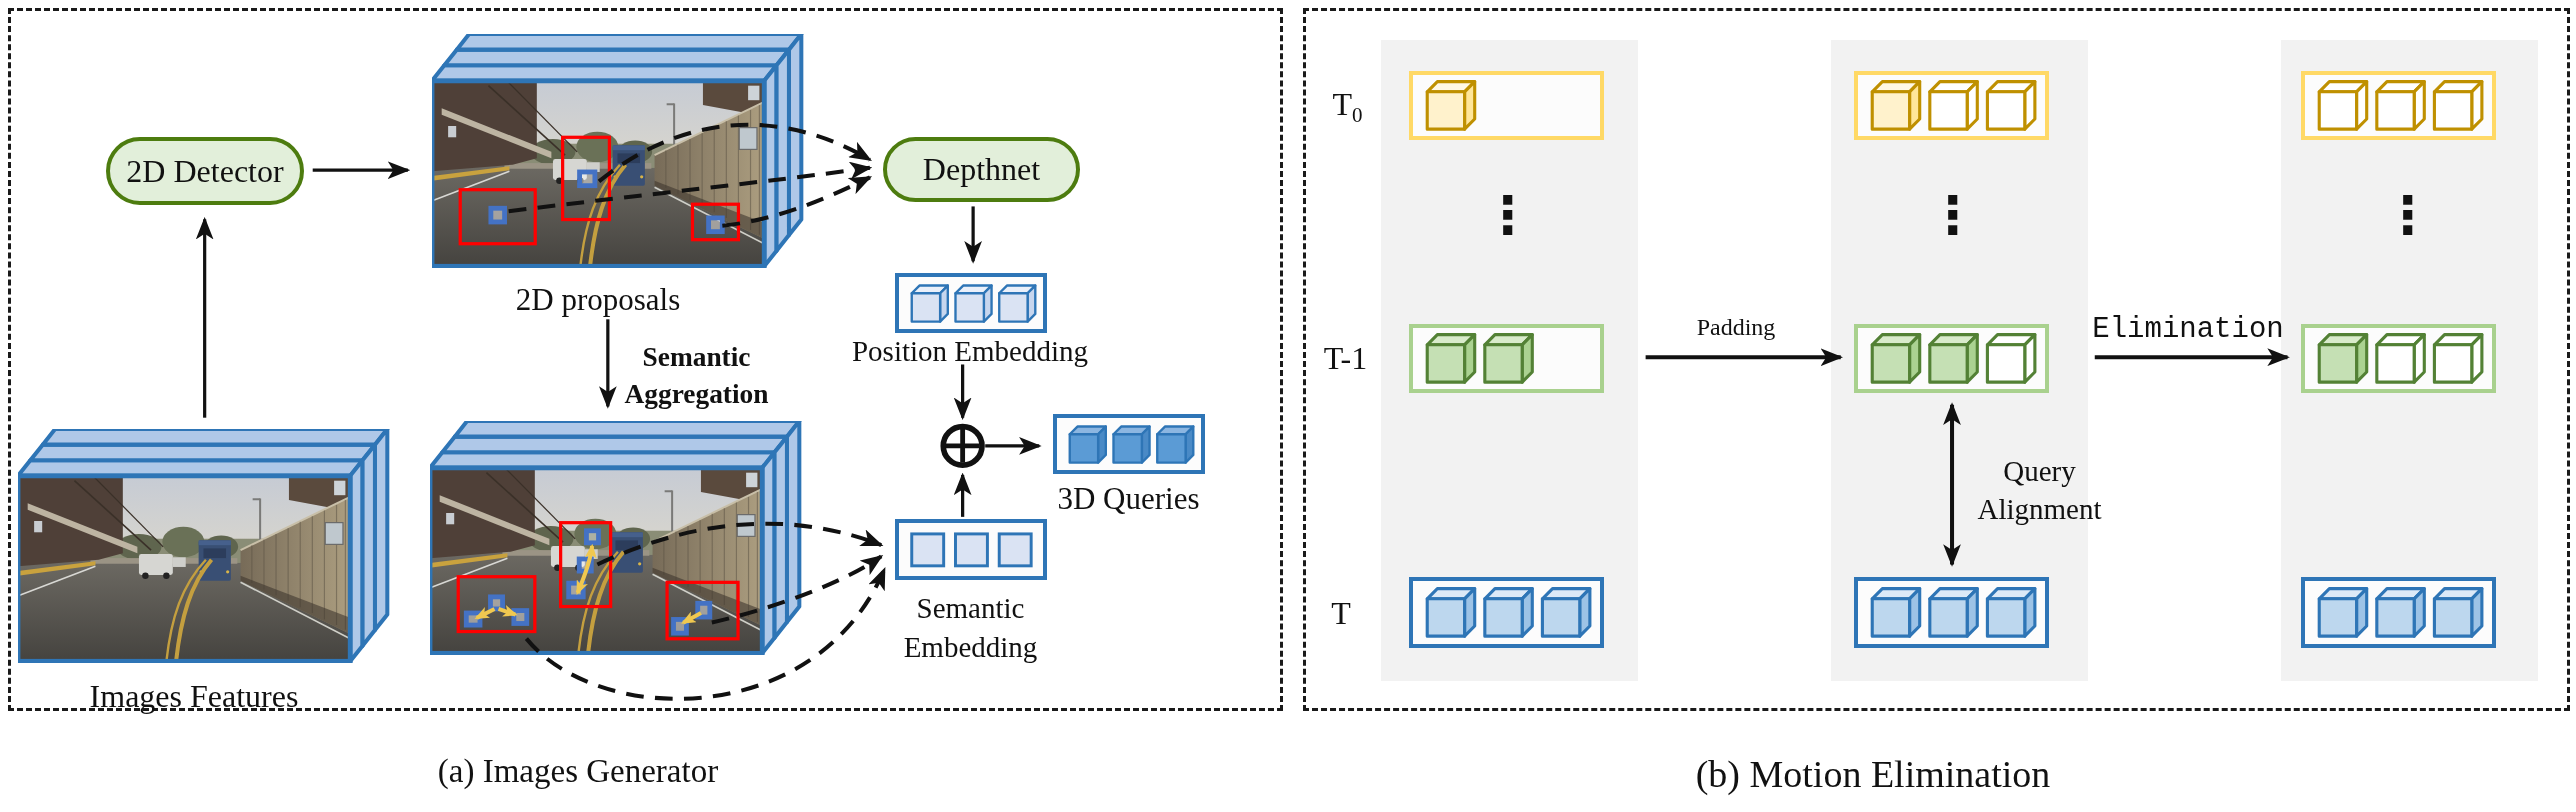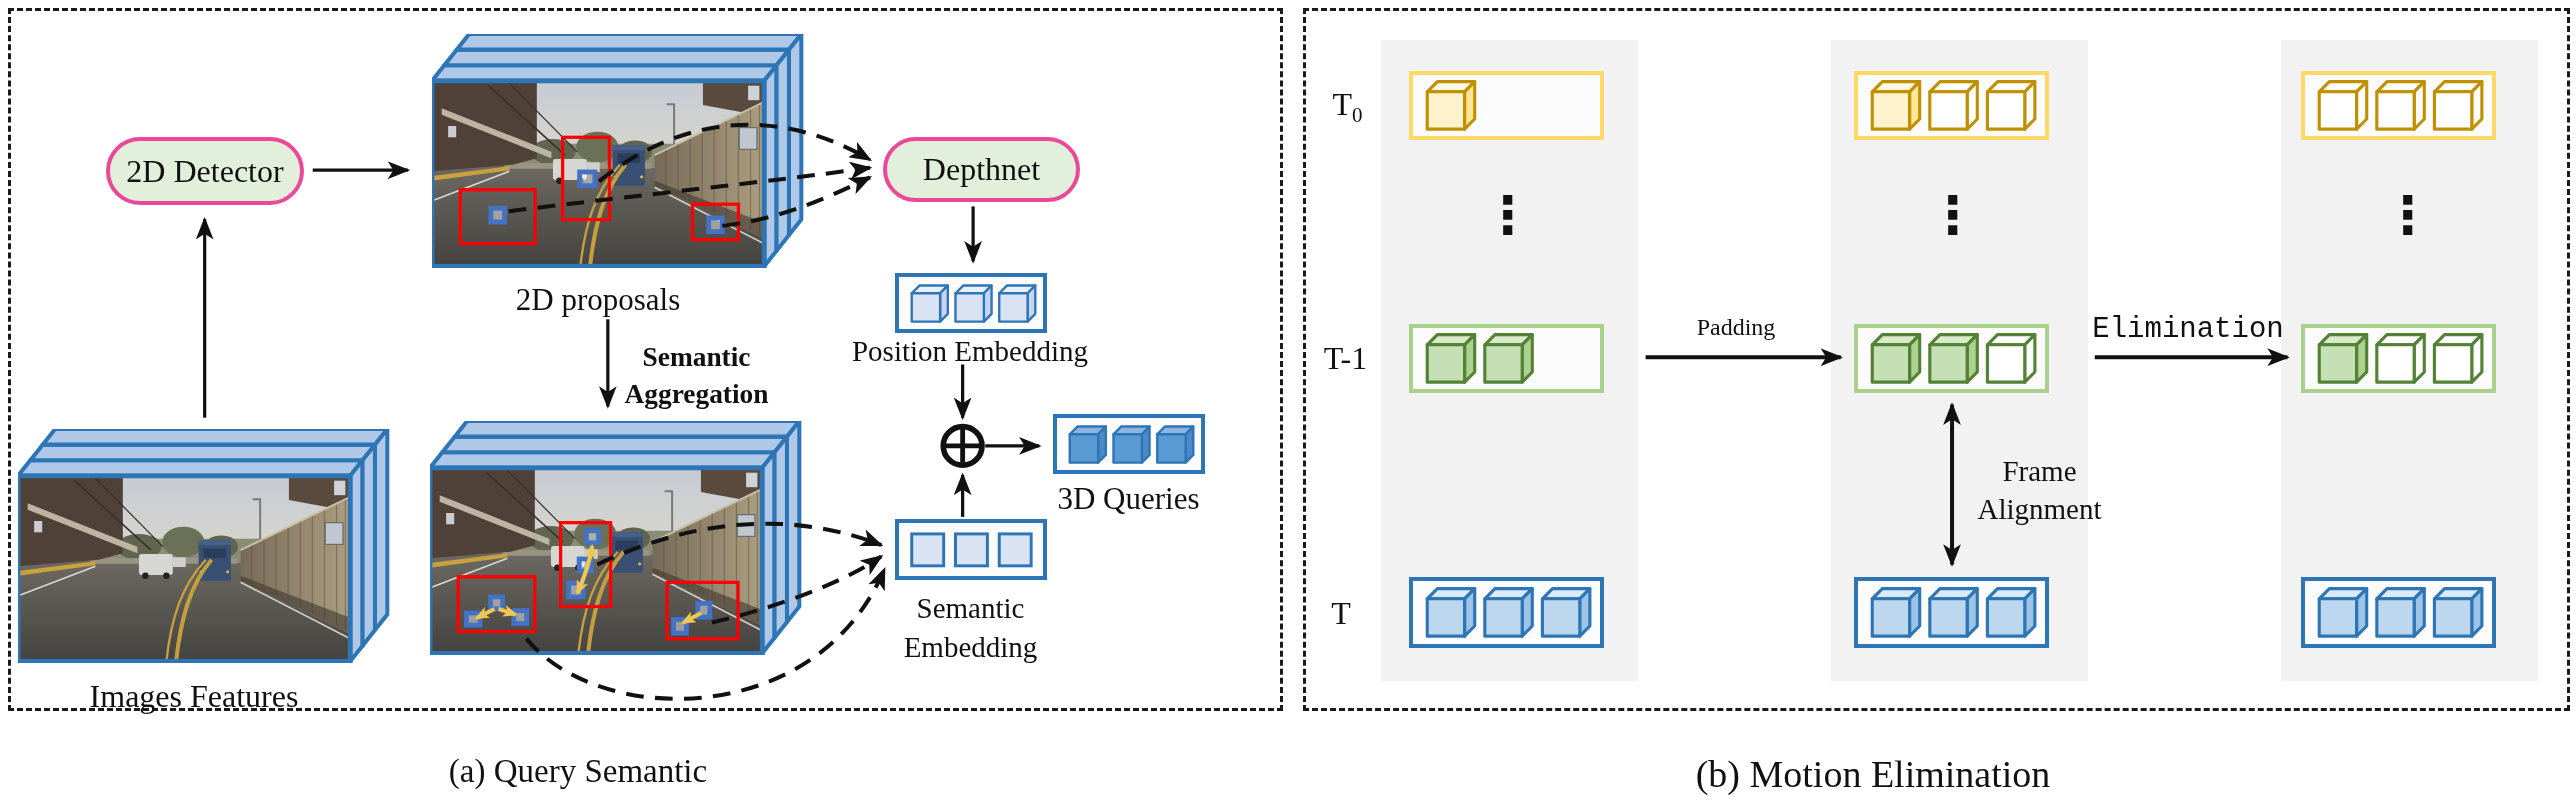--- a/index.html
+++ b/index.html
@@ -1,20 +1,20 @@
 <!DOCTYPE html>
 <html style="font-size:13px"><head>
 <meta charset="utf-8">
 <style>
   html,body{margin:0;padding:0;background:#ffffff;}
   body{width:2576px;height:812px;position:relative;overflow:hidden;
        font-family:"Liberation Serif","DejaVu Serif",serif;color:#111;}
   .abs{position:absolute;}
   .panel{position:absolute;border:3.2px dashed #1a1a1a;background:#ffffff;box-sizing:border-box;}
-  .pill{position:absolute;background:#E2EFDA;border:4px solid #ec4899;border-radius:34px;
+  .pill{position:absolute;background:#E2EFDA;border:4px solid #4d7c0f;border-radius:34px;
         display:flex;align-items:center;justify-content:center;font-size:32px;box-sizing:border-box;}
   .lbl{position:absolute;text-align:center;line-height:1.18;}
   .bold{font-weight:bold;}
   .cube-box{position:absolute;background:#FCFCFC;border:4.8px solid #888;box-sizing:border-box;
             display:flex;align-items:center;justify-content:flex-start;padding-left:8px;}
   .graycol{position:absolute;background:#F2F2F2;}
   .rowlabel{position:absolute;text-align:center;font-size:32px;}
   .rowlabel sub{font-size:21px;}
   .ellipsis{position:absolute;text-align:center;font-size:52px;font-weight:bold;line-height:0.9;
             font-family:"DejaVu Sans","Liberation Sans",sans-serif;}
@@ -234,21 +234,21 @@
         <polygon points="156,19 169,6 217,6 204,19" fill="#8CB6E1"></polygon>
         <polygon points="204,19 217,6 217,54 204,67" fill="#4A8AC6"></polygon>
         <rect x="156" y="19" width="48" height="48" fill="#5B9BD5"></rect>
       </g>
     </svg>
   </div>
 <div class="lbl" style="left:1048px;top:481px;width:161px;font-size:31px;">3D Queries</div>
 
 <div class="lbl" style="left:65px;top:678px;width:258px;font-size:32px;">Images Features</div>
 
-<div class="lbl" style="left:336px;top:752px;width:484px;font-size:33px;">(a) Query Semantic</div>
+<div class="lbl" style="left:336px;top:752px;width:484px;font-size:33px;">(a) Images Generator</div>
 
 <div class="panel" style="left:1303px;top:8px;width:1267px;height:703px;"></div>
 
 <div class="graycol" style="left:1381px;top:40px;width:257px;height:641px;"></div>
 <div class="graycol" style="left:1831px;top:40px;width:257px;height:641px;"></div>
 <div class="graycol" style="left:2281px;top:40px;width:257px;height:641px;"></div>
 
 <div class="rowlabel" style="left:1313px;top:86px;width:69px;">
   <span>T</span><sub>0</sub>
 </div>
@@ -412,21 +412,21 @@
     </svg>
   </div>
 
 <div class="ellipsis" style="left:1475px;top:192px;width:65px;">⋮</div>
 <div class="ellipsis" style="left:1920px;top:192px;width:65px;">⋮</div>
 <div class="ellipsis" style="left:2375px;top:192px;width:65px;">⋮</div>
 
 <div class="lbl" style="left:1639px;top:313px;width:194px;font-size:24px;">Padding</div>
 <div class="lbl" style="left:2083px;top:313px;width:210px;font-size:29px;font-family:Liberation Mono, monospace;">Elimination</div>
 <div class="lbl" style="left:1969px;top:453px;width:141px;font-size:29px;line-height:1.3;">
-  <div>Frame</div>
+  <div>Query</div>
   <div>Alignment</div>
 </div>
 
 <div class="lbl" style="left:1631px;top:752px;width:484px;font-size:38px;">(b) Motion Elimination</div>
 
 <svg class="overlay" width="2576" height="812" viewBox="0 0 3193 1007">
   <g stroke="#111" stroke-width="4" fill="none">
     <path d="M387,211 H505" marker-end="url(#barrow)"></path>
     <path d="M253,518 V272" marker-end="url(#barrow)"></path>
     <path d="M753,396 V504" marker-end="url(#barrow)"></path>

